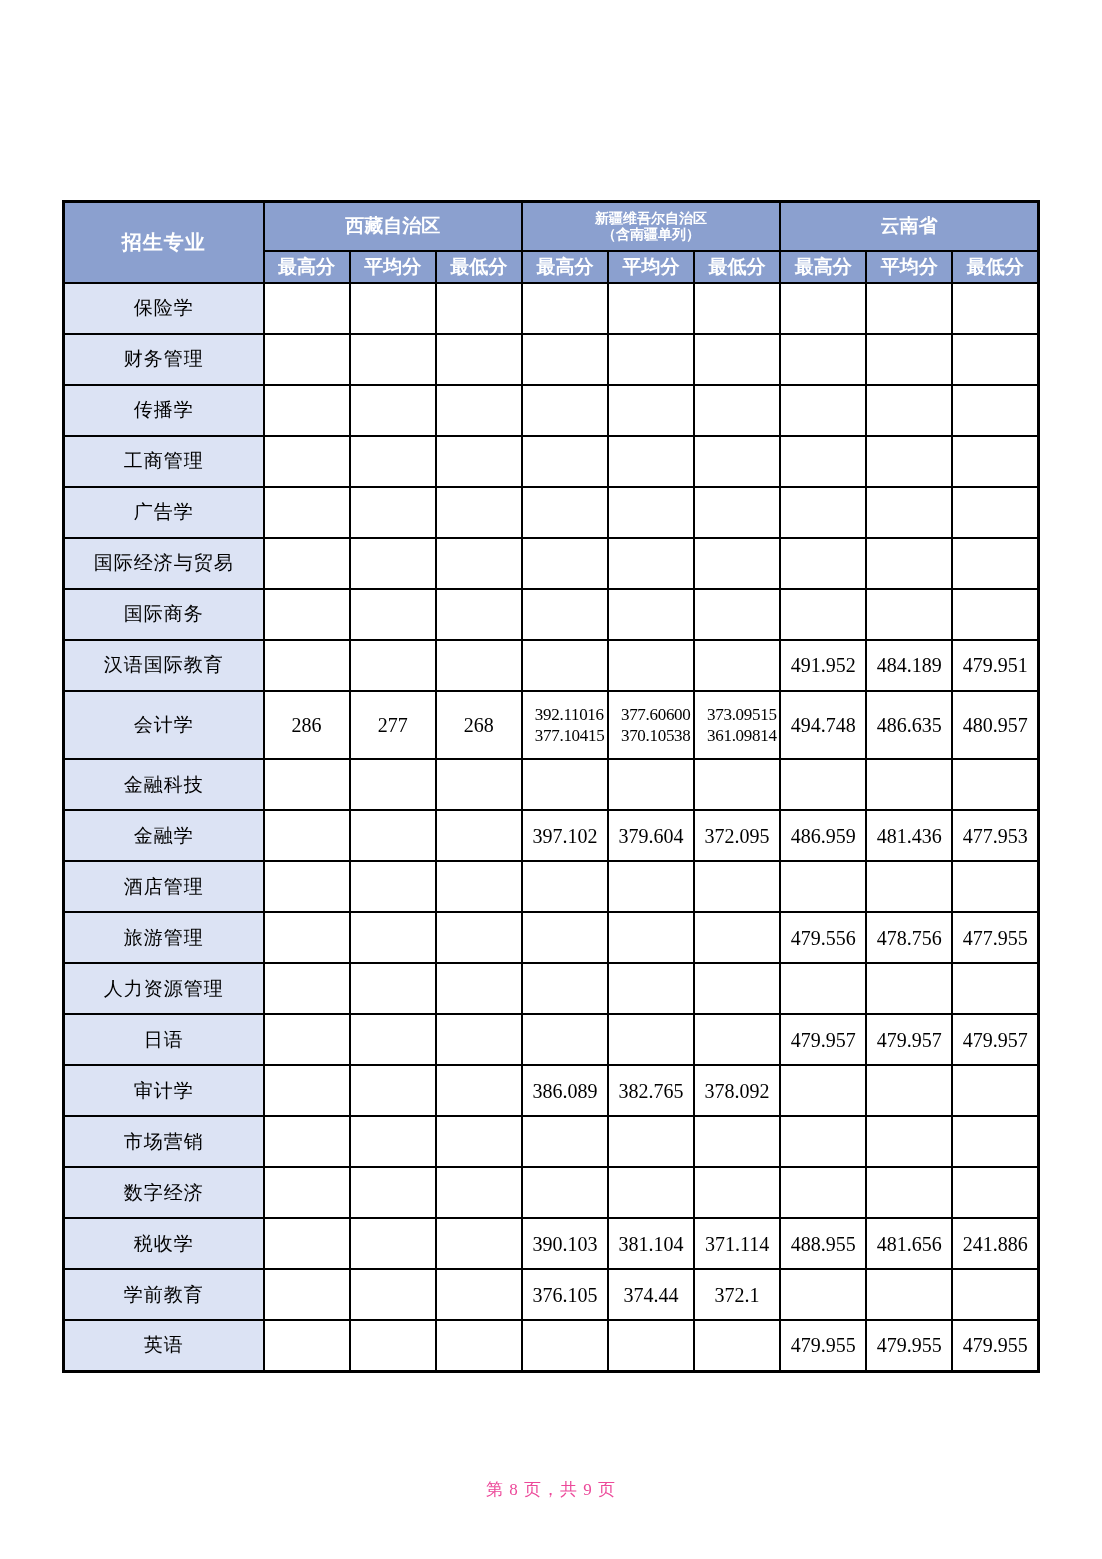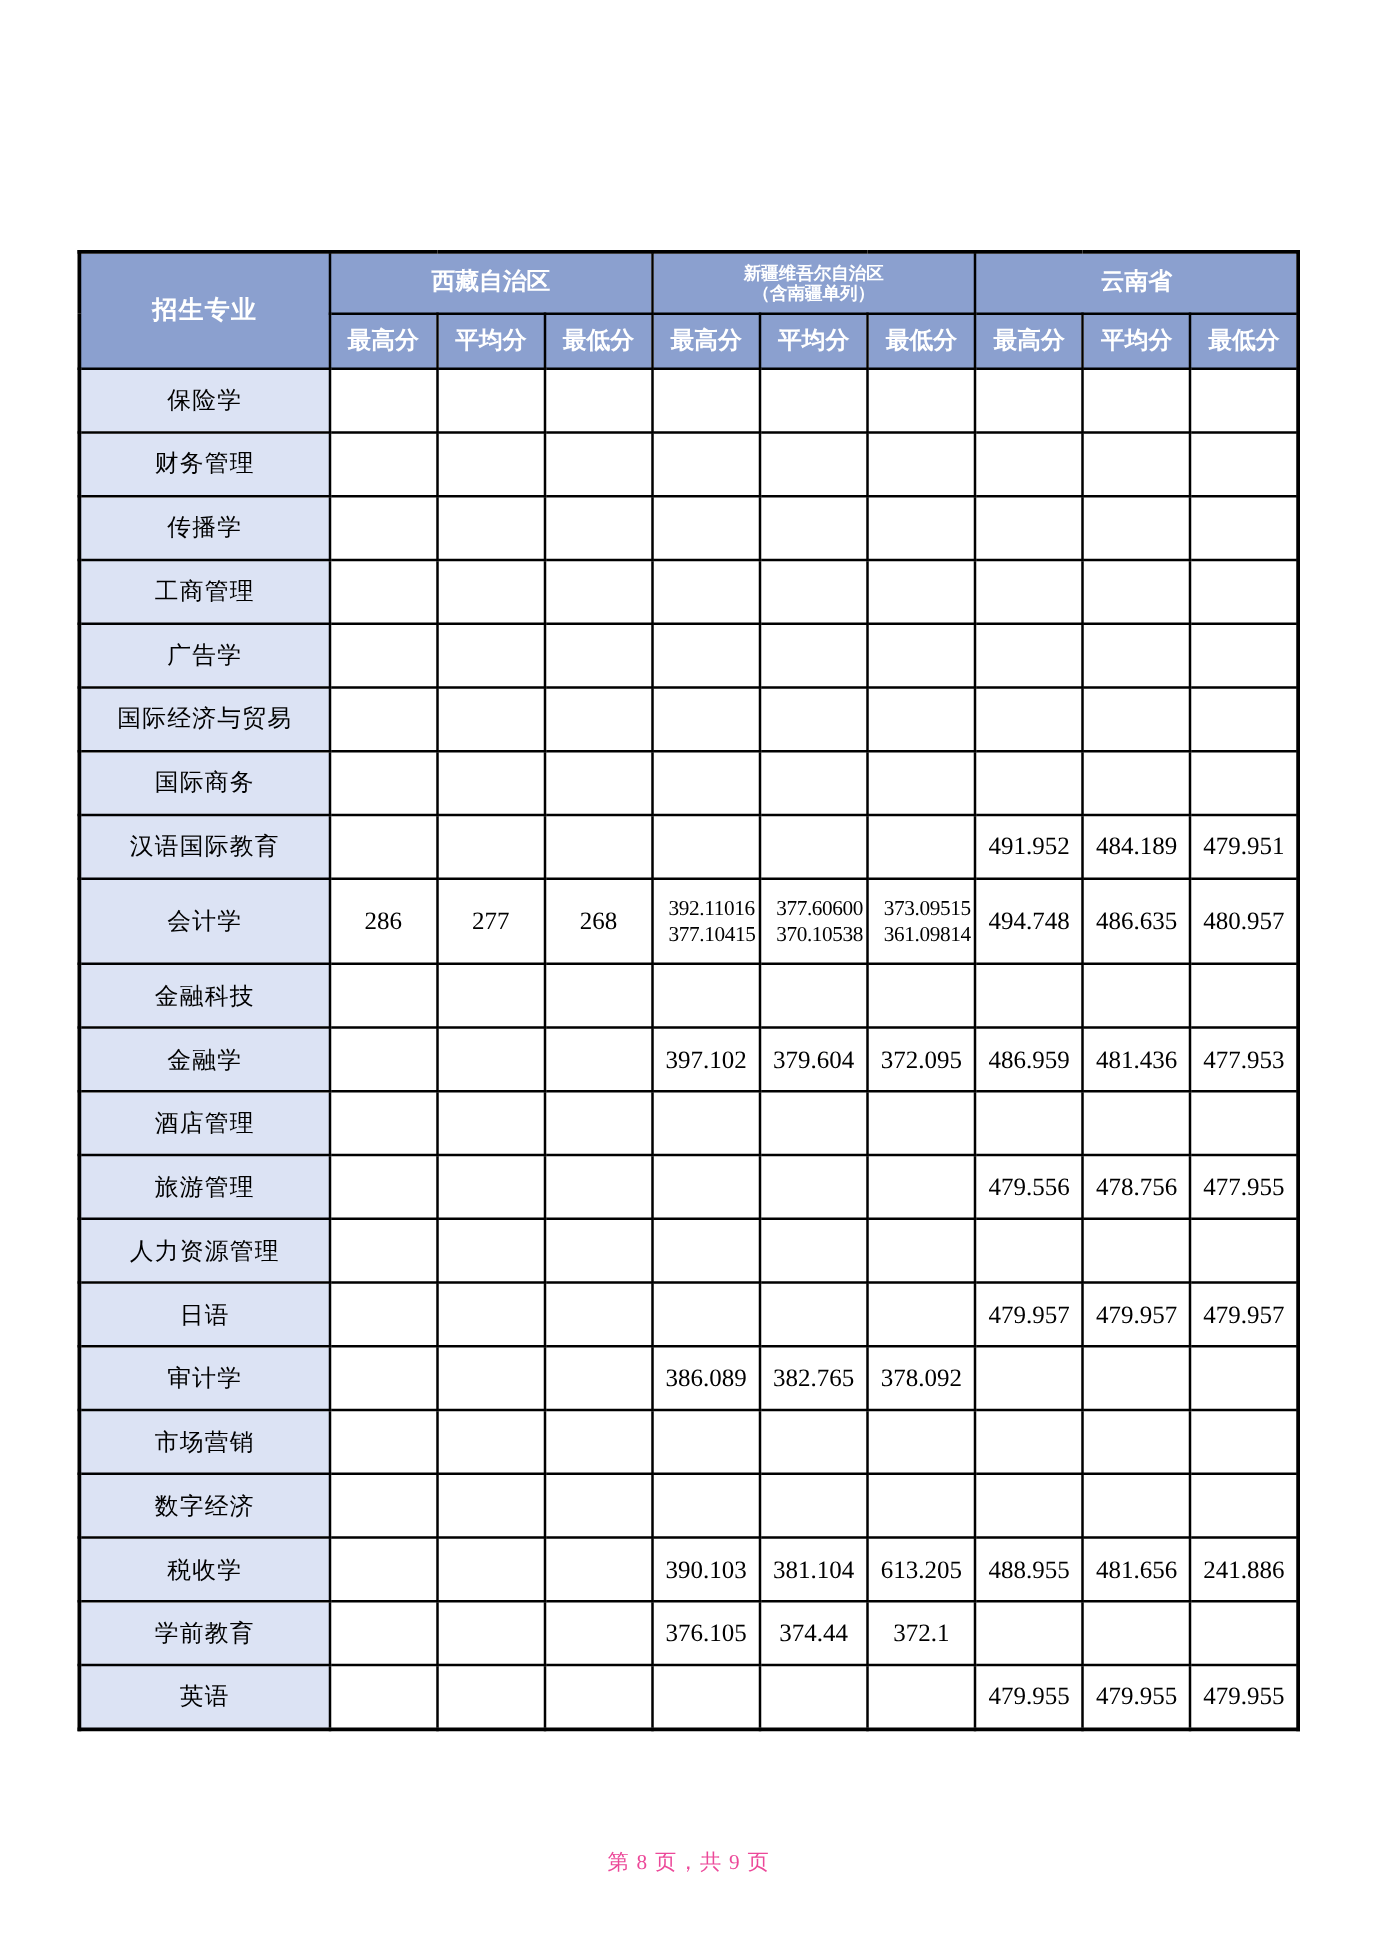--- a/index.html
+++ b/index.html
@@ -37,21 +37,21 @@
   thead th {
     background: var(--header-bg, #8BA0CF);
     color: var(--header-text, #fff);
     font-family: "Liberation Sans", sans-serif;
     font-weight: bold;
     font-size: 19px;
     white-space: pre-line;
     line-height: 1.15;
   }
   tr.province-row { height: 49px; }
-  tr.subhead-row { height: 44px; }
+  tr.subhead-row { height: 32px; }
   thead th.corner { font-size: 20px; letter-spacing: 1px; text-align: center; }
   thead th.province-xinjiang { font-size: 14px; }
   
   tbody tr { height: 51px; }
   tbody td.major {
     background: var(--label-bg, #DCE3F4);
     font-size: 19px;
     letter-spacing: 1px;
     margin-top: 24px;
   }
@@ -337,21 +337,21 @@
           <td class="score"></td>
           <td class="score"></td>
         </tr>
         <tr>
           <td class="major">税收学</td>
           <td class="score"></td>
           <td class="score"></td>
           <td class="score"></td>
           <td class="score">390.103</td>
           <td class="score">381.104</td>
-          <td class="score">613.205</td>
+          <td class="score">371.114</td>
           <td class="score">488.955</td>
           <td class="score">481.656</td>
           <td class="score">241.886</td>
         </tr>
         <tr>
           <td class="major">学前教育</td>
           <td class="score"></td>
           <td class="score"></td>
           <td class="score"></td>
           <td class="score">376.105</td>

